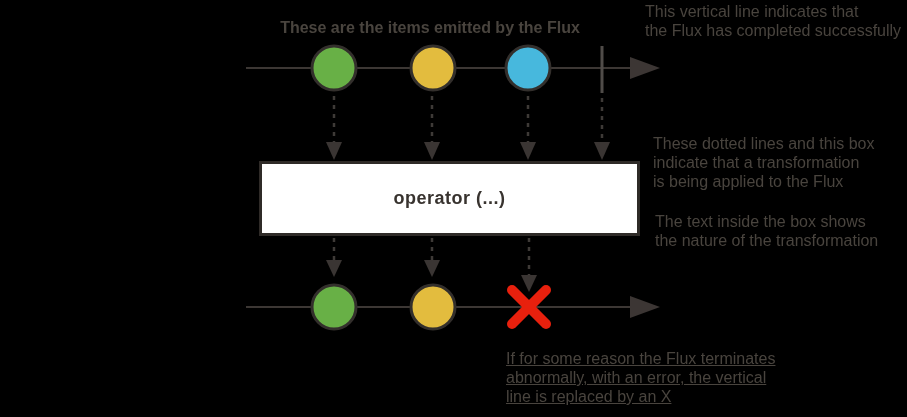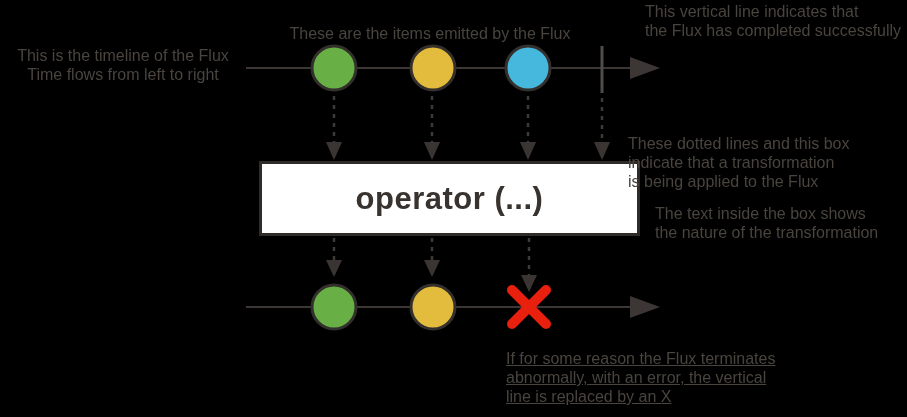--- a/index.html
+++ b/index.html
@@ -33,21 +33,21 @@
     box-sizing: border-box;
     background: #ffffff;
     border: 3px solid #2f2b28;
     z-index: 2;
     display: flex;
     align-items: center;
     justify-content: center;
   }
   .operator-box .label {
     font-weight: bold;
-    font-size: 31px;
+    font-size: 18px;
     color: #38332f;
     letter-spacing: 0.5px;
   }
 </style>
 </head>
 <body>
 
 <div class="stage">
 
   <svg class="diagram-svg" viewBox="0 0 907 417" xmlns="http://www.w3.org/2000/svg">
@@ -90,33 +90,31 @@
         <line x1="512" y1="290" x2="546" y2="324" stroke="#e8200d"></line>
         <line x1="546" y1="290" x2="512" y2="324" stroke="#e8200d"></line>
       </g>
     </g>
   </svg>
 
   <div class="operator-box">
     <span class="label">operator (...)</span>
   </div>
 
-  <div class="ann center" style="left:8px; top:46px; width:230px;">This is the timeline of the Flux
-Time flows from left to right</div>
 
-  <div class="ann center" style="left:270px; top:24px; width:320px;">These are the items emitted by the Flux</div>
+  <div class="ann center" style="left:270px; top:18px; width:320px;font-weight:bold;">These are the items emitted by the Flux</div>
 
   <div class="ann" style="left:597px; top:2px; width:290px;margin-left:48px;">This vertical line indicates that
 the Flux has completed successfully</div>
 
-  <div class="ann" style="left:628px; top:134px; width:250px;">These dotted lines and this box
+  <div class="ann" style="left:653px; top:134px; width:250px;">These dotted lines and this box
 indicate that a transformation
 is being applied to the Flux</div>
 
-  <div class="ann" style="left:655px; top:204px; width:250px;">The text inside the box shows
+  <div class="ann" style="left:655px; top:212px; width:250px;">The text inside the box shows
 the nature of the transformation</div>
 
 
   <div class="ann" style="left:506px; top:349px; width:330px;text-decoration:underline;">If for some reason the Flux terminates
 abnormally, with an error, the vertical
 line is replaced by an X</div>
 
 </div>
 
 </body></html>

